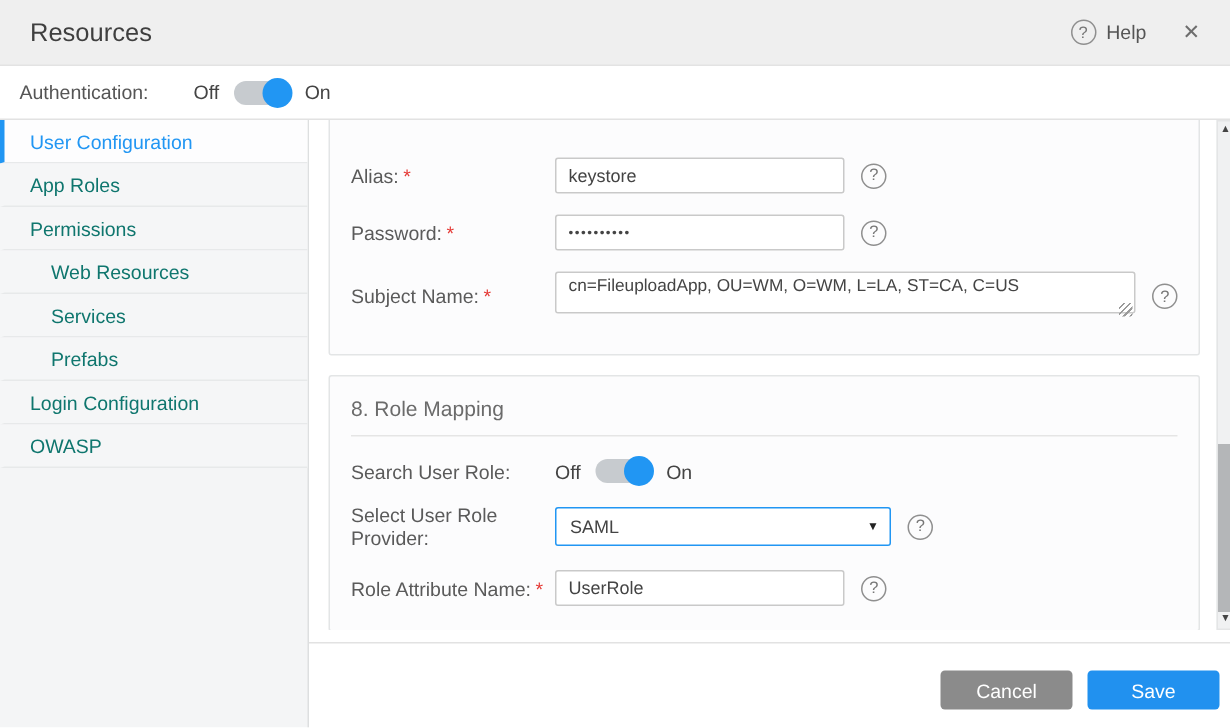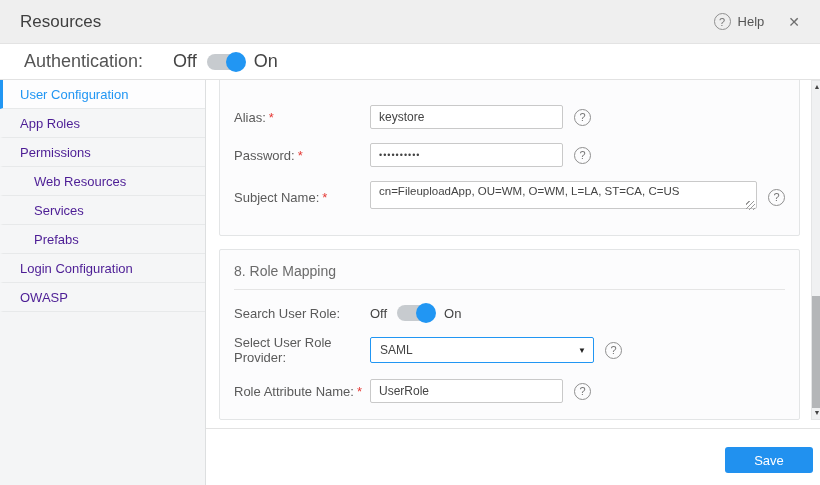--- a/index.html
+++ b/index.html
@@ -19,42 +19,42 @@
   .help-circle {
     display:inline-flex; align-items:center; justify-content:center;
     width:17px; height:17px; border:1px solid #8f8f8f; border-radius:50%;
     font-size:11px; color:#777; background:transparent; flex:none;
   }
   .titlebar .help-label { font-size:13px; color:#555; margin-left:7px; }
   .titlebar .close { font-size:14px; color:#6e6e6e; margin-left:24px; cursor:pointer; }
   
   .auth-row {
     height:36px; background:#fff; border-bottom:1px solid #e2e2e2;
-    display:flex; align-items:center; padding:0 24px; font-size:18px;
+    display:flex; align-items:center; padding:0 13px; font-size:13px;
   }
   .auth-row .auth-label { color:#555; }
   .toggle-group { display:flex; align-items:center; }
   .toggle-off-label { color:#444; margin-left:30px; }
   .toggle-on-label { color:#444; }
   .switch {
     position:relative; width:37px; height:16px; background:#c7cbcf;
     border-radius:9px; margin:0 10px; cursor:pointer; flex:none;
   }
   .switch .knob {
     position:absolute; top:-2px; right:-2px; width:20px; height:20px;
     border-radius:50%; background:#2196f3;
   }
   
   .body-wrap { display:flex; height:405px; }
   .sidebar {
     width:206px; flex:none; background:#f4f5f6; border-right:1px solid #dddfe0;
   }
   .side-item {
     height:29px; display:flex; align-items:center; padding-left:17px;
-    font-size:13px; color:#4c1d95; border-bottom:1px solid #e7e9ea;
+    font-size:13px; color:#0f766e; border-bottom:1px solid #e7e9ea;
     border-left:3px solid transparent; cursor:pointer; background:#f5f6f7;
   }
   .side-item.indent { padding-left:31px; }
   .side-item.active { border-left:3px solid #2196f3; color:#2196f3; background:#fdfdfe; }
   .content { flex:1; position:relative; background:#fff; }
   
   .viewport { height:340px; position:relative; overflow:hidden; }
   .cards { margin-left:13px; margin-right:31px; }
   .card {
     border:1px solid #e3e5e6; background:#fcfcfd; border-radius:2px;
@@ -214,16 +214,17 @@
 
       <div class="vscroll">
         <span class="arr up">▲</span>
         <span class="thumb"></span>
         <span class="arr down">▼</span>
       </div>
     </div>
 
     <div class="footer-divider"></div>
     <div class="footer">
+      <button class="btn cancel">Cancel</button>
       <button class="btn save">Save</button>
     </div>
   </div>
 </div>
 
 </body></html>

